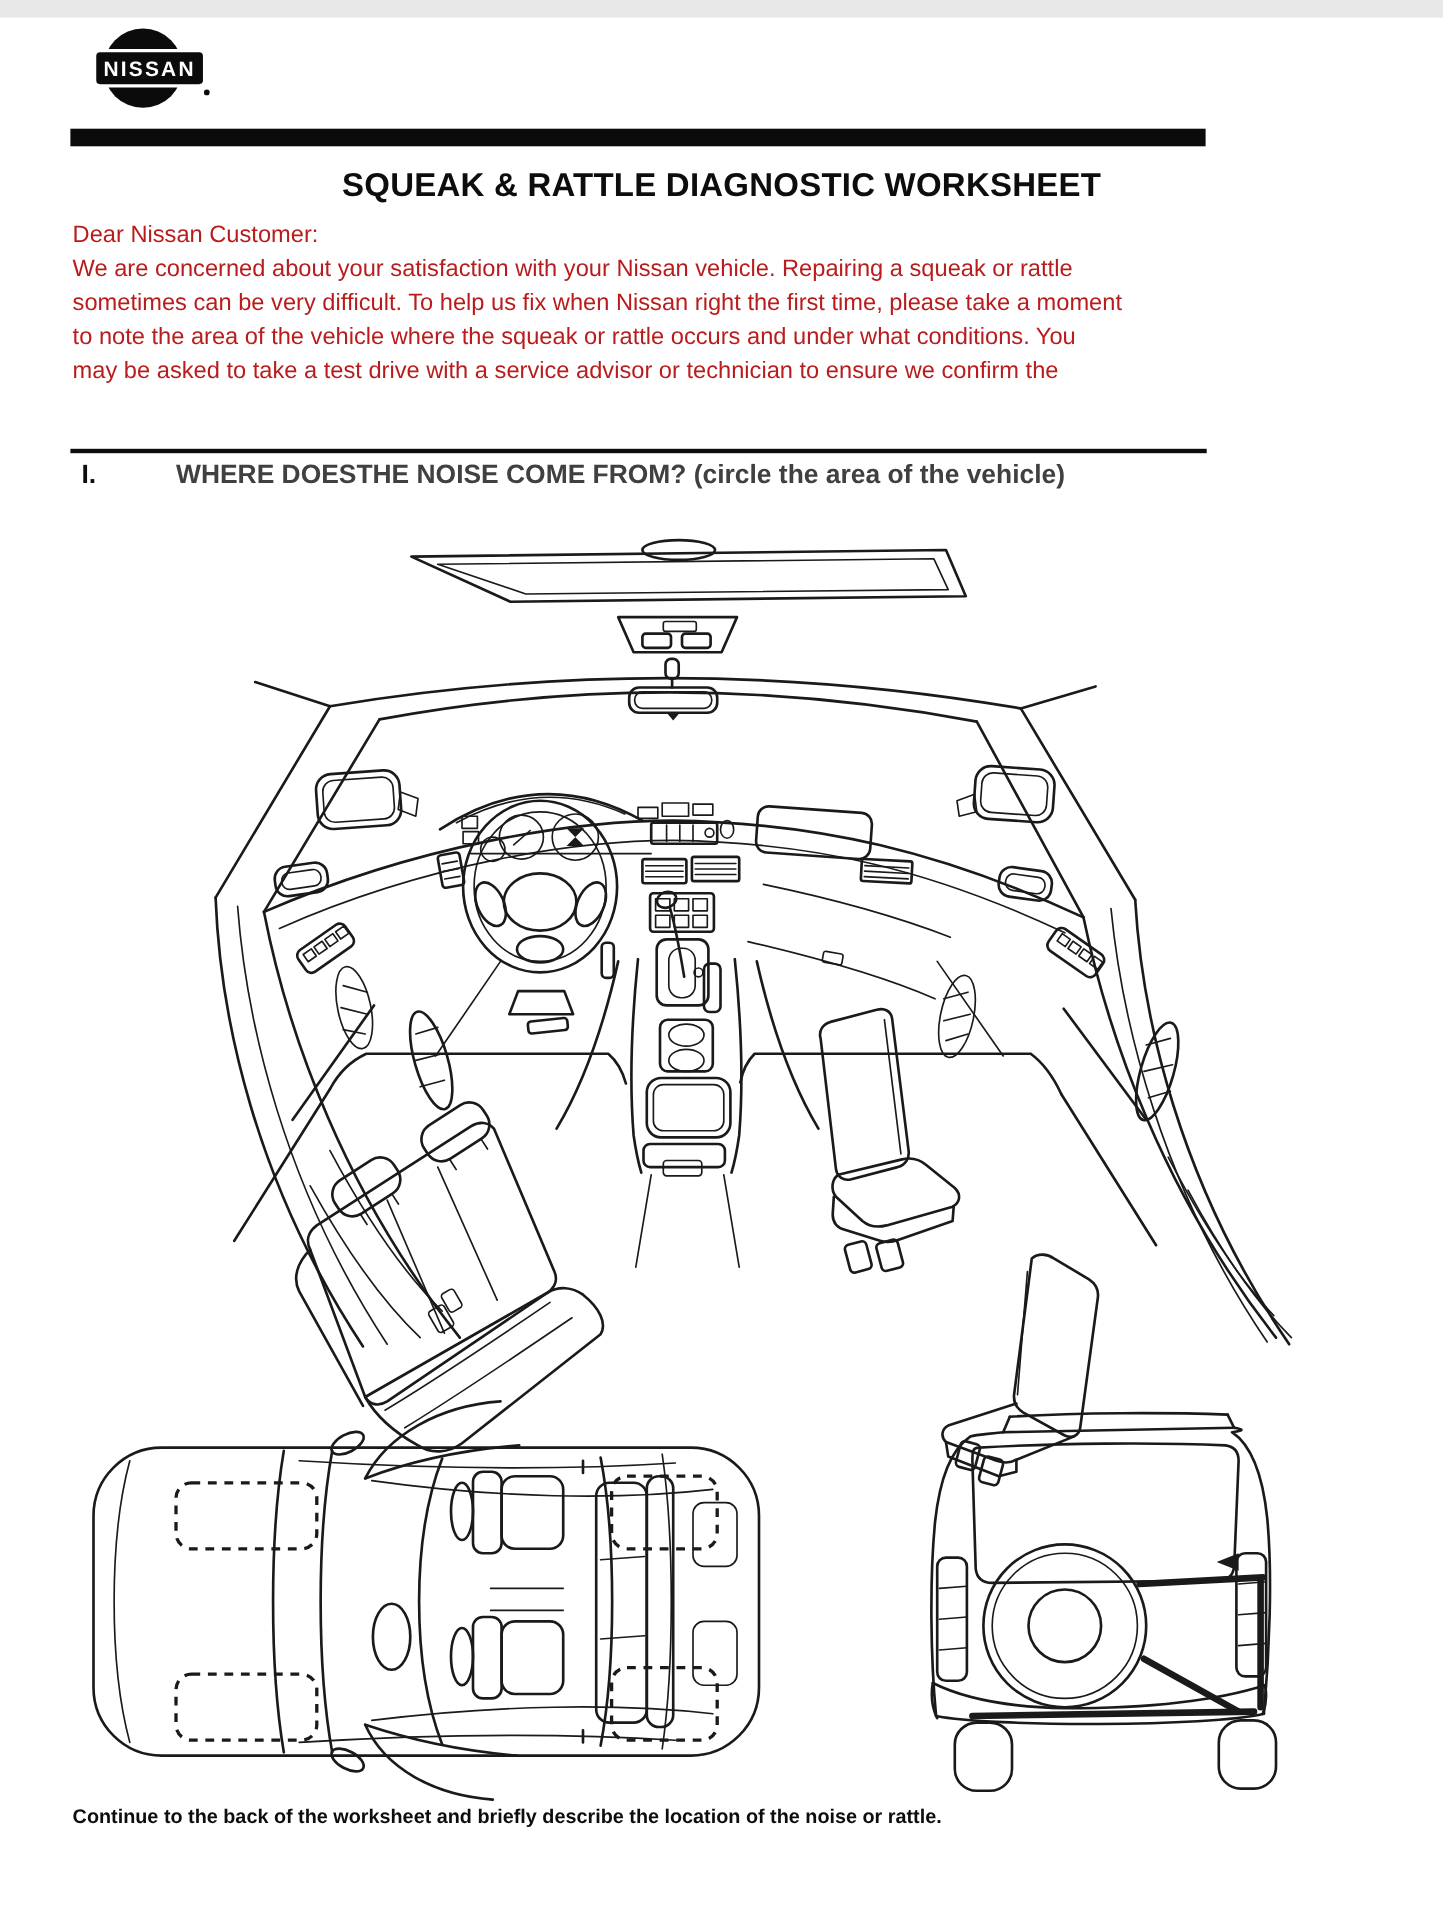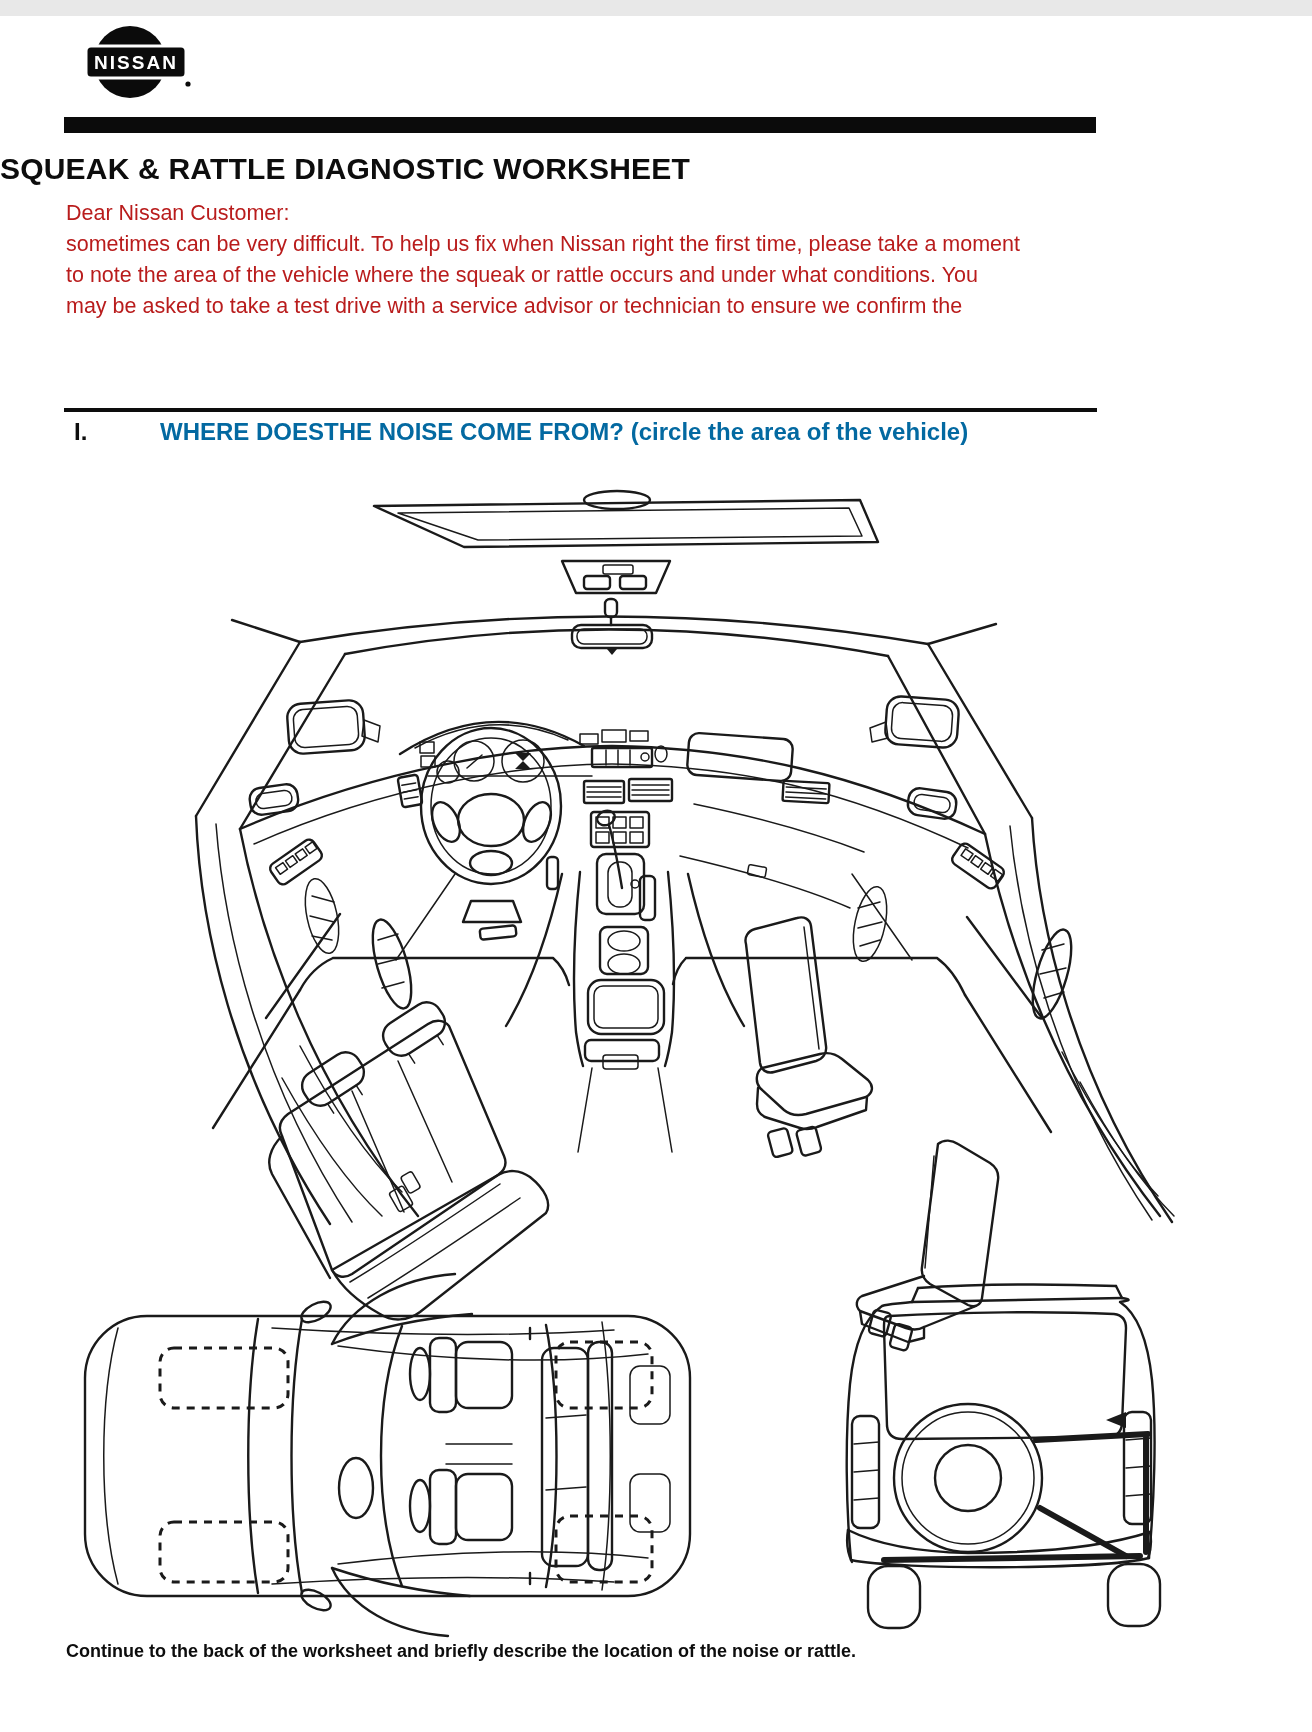--- a/index.html
+++ b/index.html
@@ -5,28 +5,28 @@
   html,body{margin:0;padding:0;background:#e8e8e8;}
   .page{
     position:relative;width:1312px;height:1732px;background:#ffffff;
     margin:16px auto;overflow:hidden;
     font-family:"Liberation Sans","DejaVu Sans",sans-serif;color:#111;
   }
   .abs{position:absolute;}
   
   .logo{left:84px;top:8px;width:120px;height:84px;}
   .topbar{left:64px;top:101px;width:1032px;height:16px;background:#0b0b0b;}
-  .title{left:0;top:136px;width:1312px;
+  .title{left:0;top:136px;width:1312px;text-align:center;
          font-size:30px;font-weight:bold;letter-spacing:.2px;color:#0d0d0d;}
   
   .intro{left:66px;top:182px;width:1040px;font-size:21.5px;line-height:31px;color:#b91c1c;}
   
   .rule{left:64px;top:392px;width:1033px;height:4px;background:#0d0d0d;}
   .sec-num{left:74px;top:402px;font-size:24px;font-weight:bold;color:#0d0d0d;}
-  .sec-head{left:160px;top:402px;font-size:24px;font-weight:bold;color:#0369a1;}
+  .sec-head{left:160px;top:402px;font-size:24px;font-weight:bold;color:#404040;}
   .sec-note{left:66px;top:434px;font-size:21.5px;color:#151515;}
   
   .footer{left:66px;top:1618px;width:1180px;font-size:18px;font-weight:bold;
           line-height:34px;color:#0d0d0d;}
   
   .art{left:0;top:0;width:1312px;height:1732px;}
   .ln{fill:none;stroke:#1a1a1a;stroke-width:2.4;stroke-linecap:round;stroke-linejoin:round;}
   .thin{fill:none;stroke:#1a1a1a;stroke-width:1.5;stroke-linecap:round;stroke-linejoin:round;}
   .thick{fill:none;stroke:#1a1a1a;stroke-width:6;stroke-linecap:round;}
   .dash{fill:none;stroke:#1a1a1a;stroke-width:3;stroke-dasharray:8 7;stroke-linejoin:round;}
@@ -42,20 +42,21 @@
     <rect x="2" y="22" width="100" height="32" rx="5" fill="#0b0b0b" stroke="#ffffff" stroke-width="3"></rect>
     <text x="52" y="45" text-anchor="middle" font-family="Liberation Sans, sans-serif" font-size="19" font-weight="bold" letter-spacing="2" fill="#ffffff">NISSAN</text>
     <circle cx="104" cy="60" r="2.6" fill="#0b0b0b"></circle>
   </svg>
 
   <div class="abs topbar"></div>
   <div class="abs title">SQUEAK &amp; RATTLE DIAGNOSTIC WORKSHEET</div>
 
   <div class="abs intro">
     <div>Dear Nissan Customer:</div>
+    <div>We are concerned about your satisfaction with your Nissan vehicle.  Repairing a squeak or rattle</div>
     <div>sometimes can be very difficult. To help us fix when Nissan right the first time, please take a moment</div>
     <div>to note the area of the vehicle where the squeak or rattle occurs and under what conditions.  You</div>
     <div>may be asked to take a test drive with a service advisor or technician to ensure we confirm the</div>
   </div>
 
   <div class="abs rule"></div>
   <div class="abs sec-num">I.</div>
   <div class="abs sec-head">WHERE DOESTHE NOISE COME FROM? (circle the area of the vehicle)</div>
 
   <svg class="abs art" viewBox="0 0 1312 1732">

